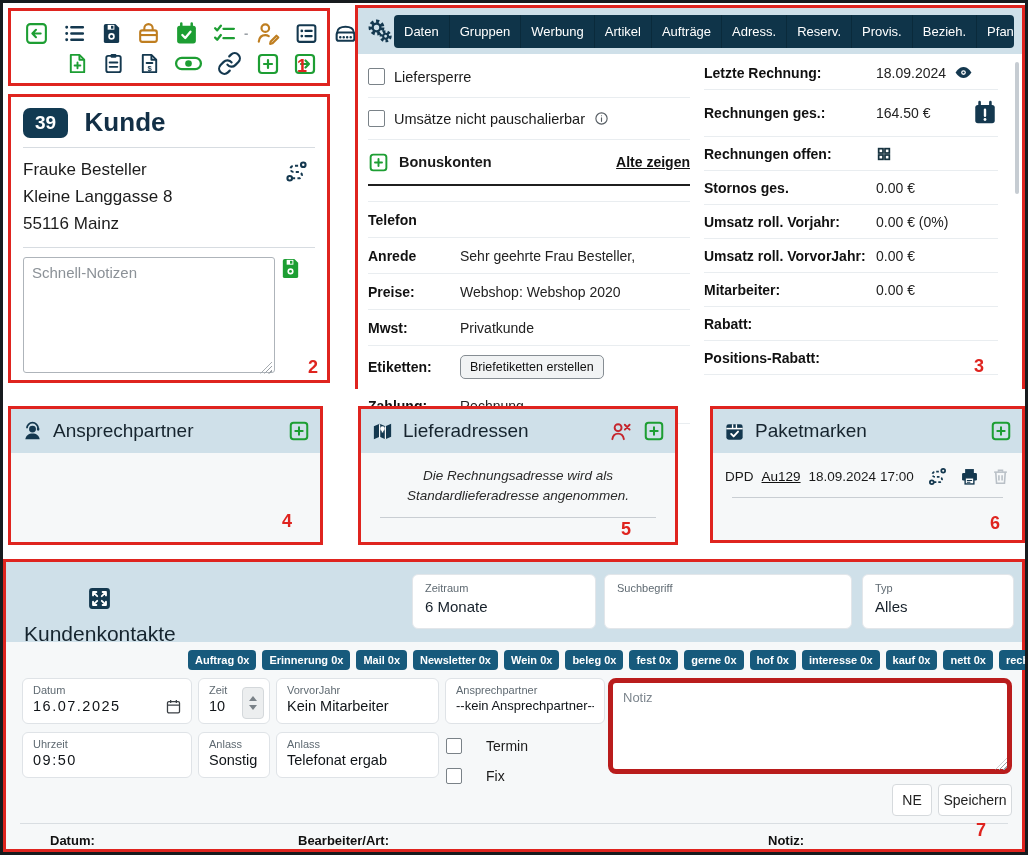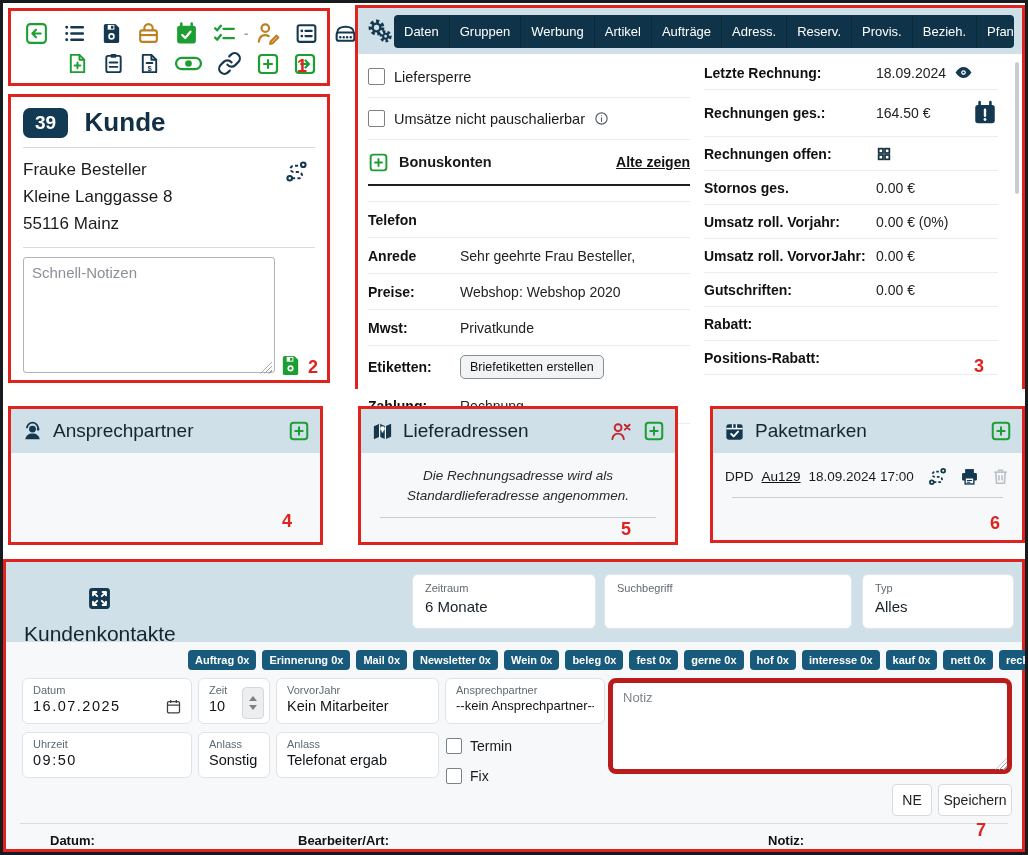--- a/index.html
+++ b/index.html
@@ -15,21 +15,21 @@
   .tb-btn{cursor:pointer;}
   .dash{color:#9aa0a6;font-weight:bold;font-size:13px;margin:0 -6px;}
   
   .cust{padding:10px 12px;position:relative;height:100%;box-sizing:border-box;}
   .badge39{display:inline-block;background:#123a52;color:#fff;font-size:19px;font-weight:bold;
            padding:4px 12px;border-radius:7px;vertical-align:middle;}
   .kunde-title{display:inline-block;font-size:26px;font-weight:bold;color:#122f46;margin-left:12px;vertical-align:middle;}
   .divider{border-bottom:1px solid #d7dce1;margin:9px 0;}
   .addr{font-size:17px;line-height:1.58;color:#1c1c1c;position:relative;padding-right:40px;}
   .addr .route{position:absolute;right:6px;top:2px;}
-  .notes-row{display:flex;align-items:flex-end;gap:4px;margin-top:4px;}
+  .notes-row{display:flex;align-items:flex-start;gap:4px;margin-top:4px;}
   .notes-wrap{position:relative;}
   textarea{font-family:"Liberation Sans",sans-serif;}
   .notes{width:252px;height:116px;border:1px solid #aeb4ba;border-radius:3px;padding:6px 8px;
          font-size:15px;resize:none;outline:none;background:#fff;box-sizing:border-box;}
   .notes::placeholder{color:#8b9197;}
   .grip{position:absolute;right:3px;bottom:3px;width:12px;height:12px;
         background:repeating-linear-gradient(135deg,transparent 0 2px,#9aa0a6 2px 3px);
         clip-path:polygon(100% 0,100% 100%,0 100%);}
   
   .r3head{height:46px;background:#cfe0e9;display:flex;align-items:center;padding:0 8px;box-sizing:border-box;}
@@ -84,21 +84,21 @@
   .infield{position:absolute;height:46px;background:#fff;border:1px solid #dfe3e7;border-radius:6px;
            padding:5px 10px;box-sizing:border-box;cursor:text;}
   .infield .flabel{font-size:11px;color:#5f6a72;display:block;}
   .infield .fvalue{font-size:14.5px;color:#101418;margin-top:2px;display:block;white-space:nowrap;overflow:hidden;}
   .spaced{letter-spacing:1.5px;}
   .cal-abs{position:absolute;right:9px;bottom:8px;}
   .spinbox{position:absolute;right:5px;top:8px;width:20px;height:30px;background:#eceeef;border:1px solid #d4d8db;
            border-radius:4px;display:flex;flex-direction:column;align-items:center;justify-content:center;gap:4px;cursor:pointer;}
   .tri-up{width:0;height:0;border-left:4px solid transparent;border-right:4px solid transparent;border-bottom:5px solid #7a8288;}
   .tri-dn{width:0;height:0;border-left:4px solid transparent;border-right:4px solid transparent;border-top:5px solid #7a8288;}
-  .chkline{position:absolute;display:flex;align-items:flex-start;gap:8px;font-size:14px;}
+  .chkline{position:absolute;display:flex;align-items:flex-start;gap:24px;font-size:14px;}
   .notiz{position:absolute;left:602px;top:36px;width:404px;height:96px;background:#fff;border:5px solid #b91c1c;
          border-radius:8px;padding:7px 10px;font-size:13px;box-sizing:border-box;resize:none;outline:none;}
   .notiz::placeholder{color:#7c858d;}
   .btn{position:absolute;top:142px;height:32px;background:#fff;border:1px solid #d6dadd;border-radius:4px;
        font-size:14px;color:#222;display:flex;align-items:center;justify-content:center;cursor:pointer;box-sizing:border-box;}
   .r7div{position:absolute;left:14px;right:14px;top:181px;border-top:1px solid #d9dee2;}
   .footlbl{position:absolute;top:191px;font-size:13px;font-weight:bold;color:#111;}
 </style>
 </head>
 <body>
@@ -381,21 +381,21 @@
         </div>
         <div class="statrow">
           <span class="lbl">Umsatz roll. Vorjahr:</span>
           <span class="val">0.00 € (0%)</span>
         </div>
         <div class="statrow">
           <span class="lbl">Umsatz roll. VorvorJahr:</span>
           <span class="val">0.00 €</span>
         </div>
         <div class="statrow">
-          <span class="lbl">Gutschriften:</span>
+          <span class="lbl">Mitarbeiter:</span>
           <span class="val">0.00 €</span>
         </div>
         <div class="statrow">
           <span class="lbl">Rabatt:</span>
         </div>
         <div class="statrow">
           <span class="lbl">Positions-Rabatt:</span>
         </div>
       </div>
       <span class="sbthumb"></span>

